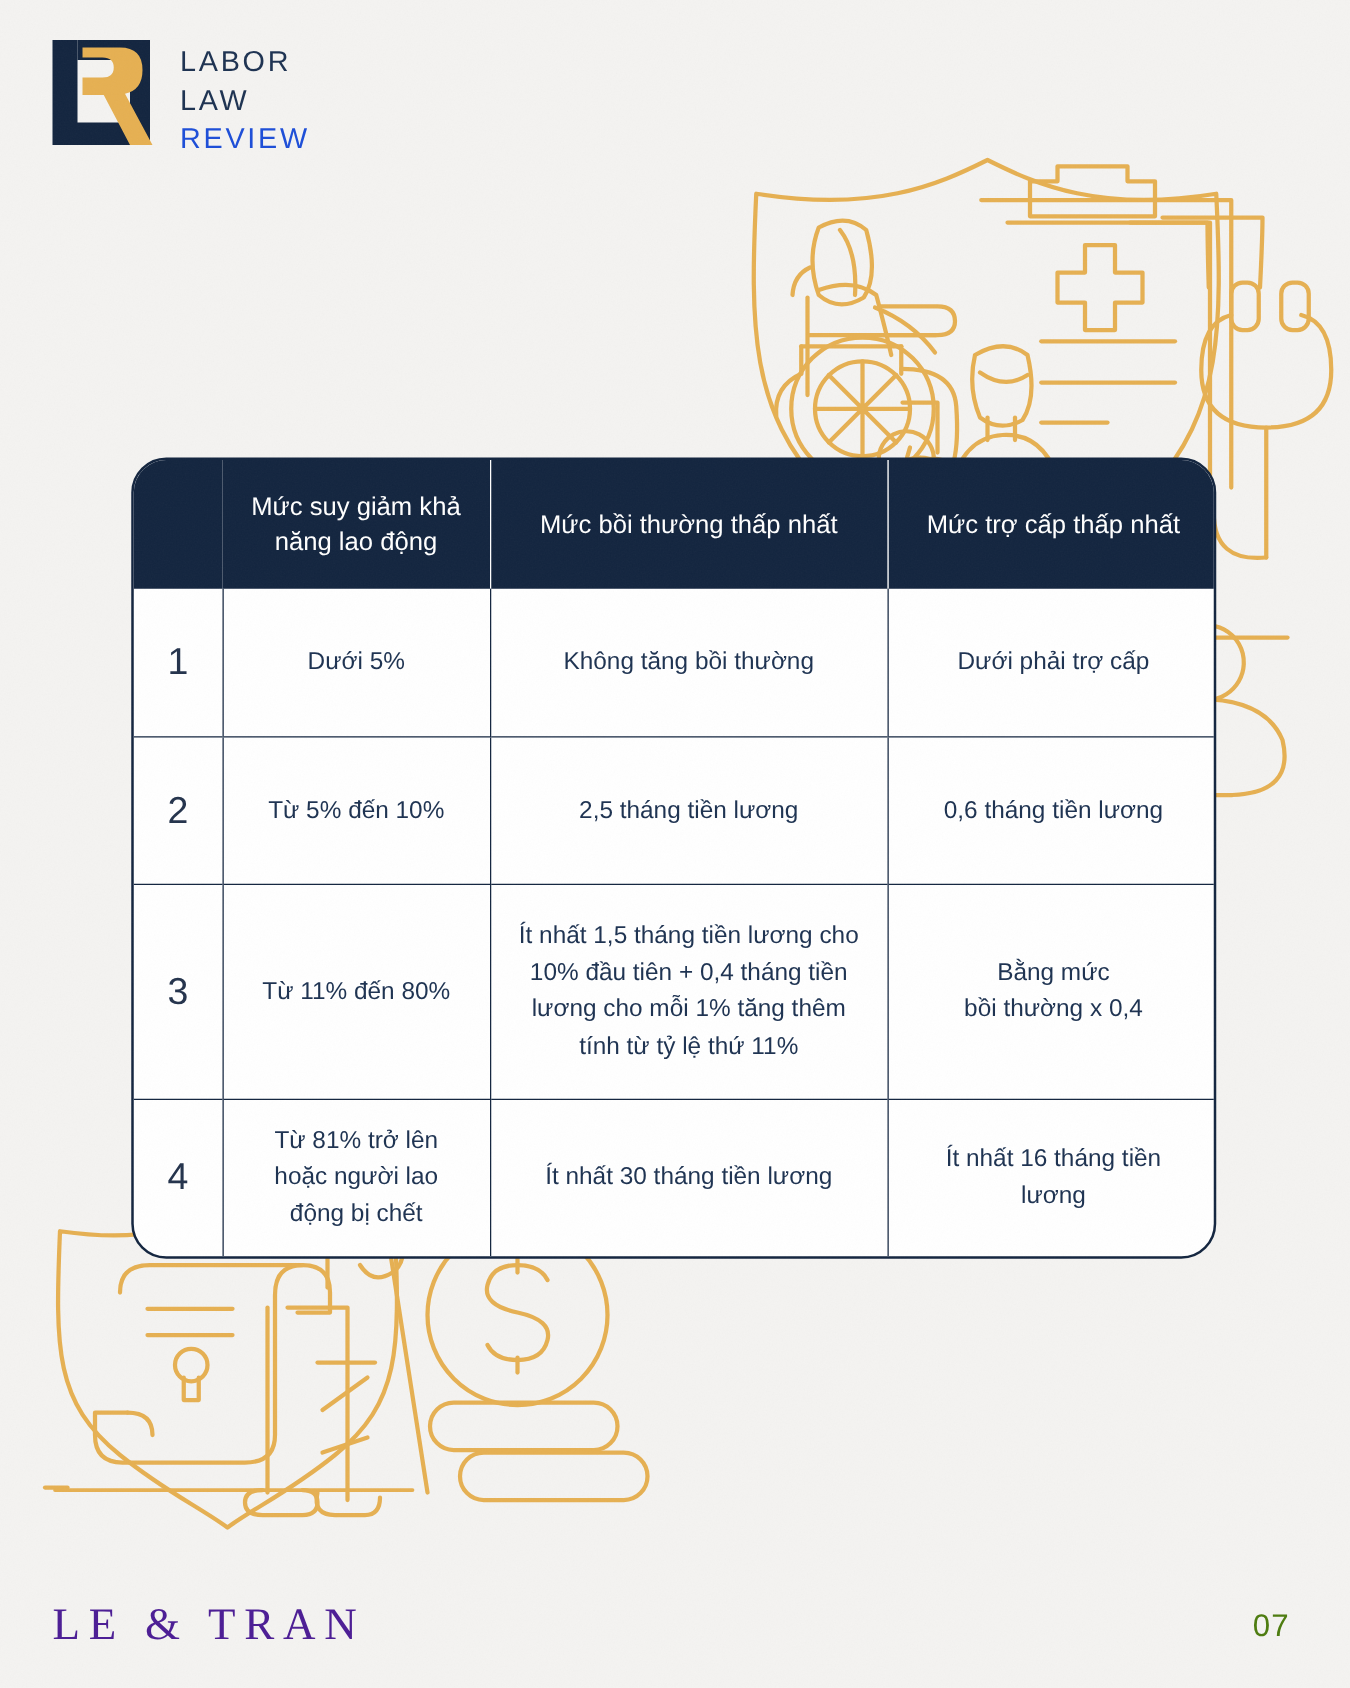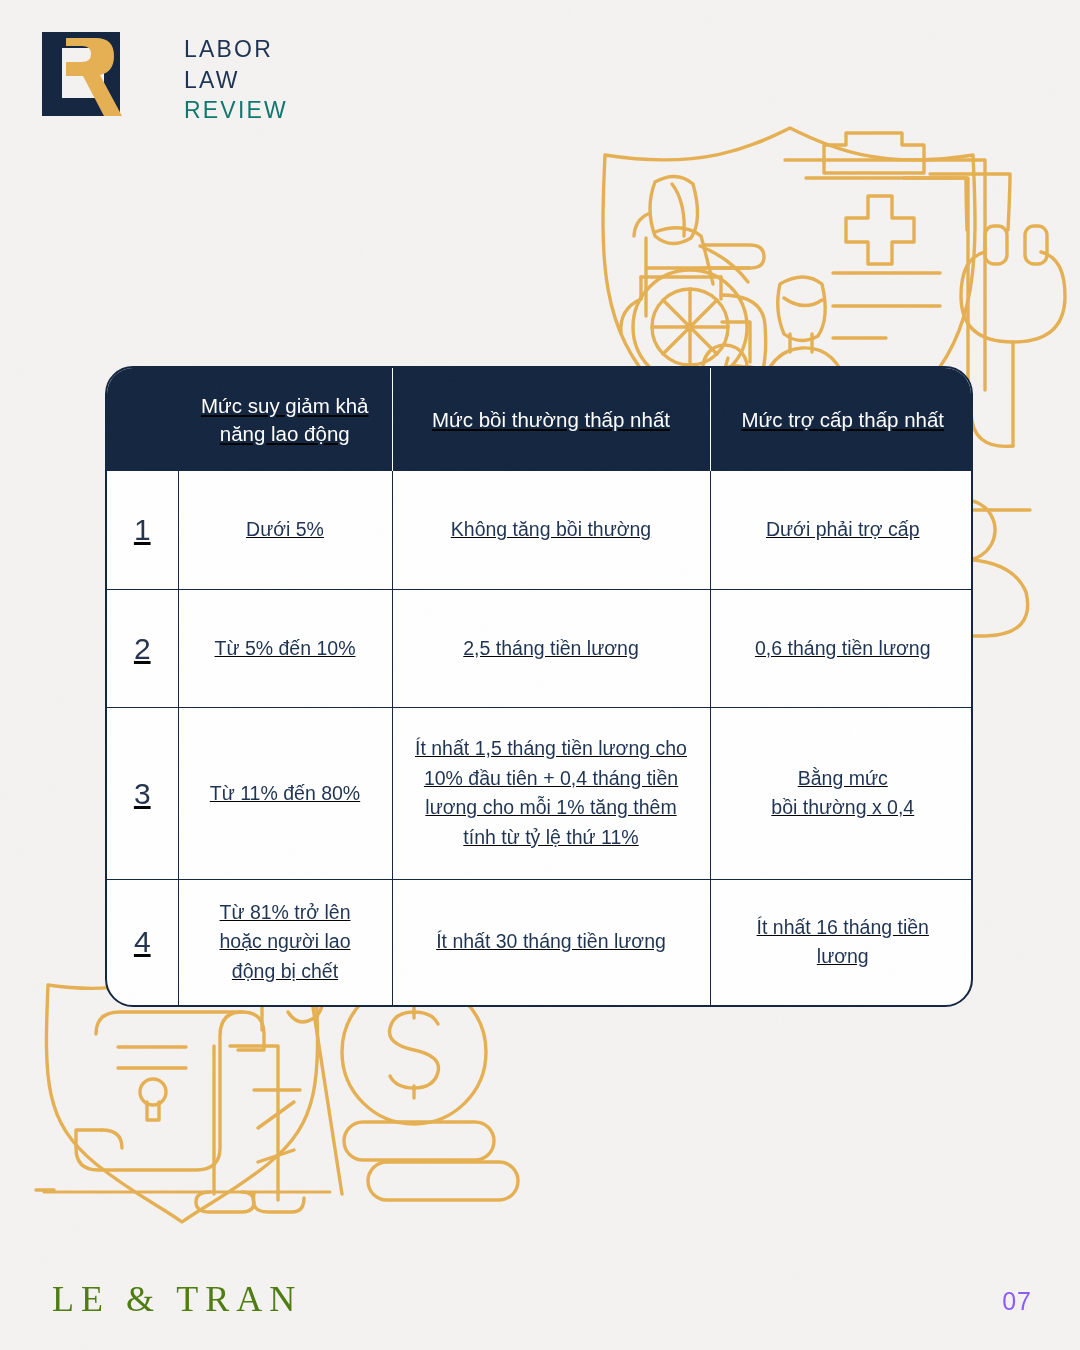--- a/index.html
+++ b/index.html
@@ -16,35 +16,34 @@
   }
   #artwork { position:absolute; inset:0; z-index:1; pointer-events:none; }
 
   
   .logo-block { position:absolute; left:38px; top:28px; display:flex; align-items:flex-start; z-index:4; }
   .logo-mark { width:86px; height:92px; }
   .logo-words { margin-left:20px; padding-top:6px; line-height:1.33; }
   .logo-words div {
     font-size:23px; letter-spacing:2.2px; font-weight:400;
     font-family:"Liberation Sans", sans-serif;
-    margin-left:40px;
   }
   .lw-navy { color:#1d3251; }
-  .lw-gold { color:#0f766e; }
+  .lw-gold { color:#1d4ed8; }
 
   
   .table-wrap {
     position:absolute; left:105px; top:366px; width:868px;
     z-index:5;
     border:2px solid #13253f;
     border-radius:28px;
     background:#ffffff;
     overflow:hidden;
   }
-  table { width:100%; border-collapse:collapse; table-layout:fixed;text-decoration:underline; }
+  table { width:100%; border-collapse:collapse; table-layout:fixed; }
   thead td, thead th { background:#13253f; }
   thead th {
     color:#ffffff; font-weight:400; font-size:20.5px; line-height:1.35;
     padding:24px 10px; vertical-align:middle; text-align:center;
     border-left:1.5px solid #ffffff;
   }
   thead th.first { border-left:none; }
   thead td.corner { background:#13253f; border:none; }
 
   tbody td {
@@ -64,28 +63,28 @@
   col.c2 { width:318px; }
   col.c3 { width:265px; }
 
   .r1 td { height:118px; }
   .r2 td { height:118px; }
   .r3 td { height:172px; }
   .r4 td { height:110px; }
 
   
   .footer-brand {
-    position:absolute; left:52px; top:1278px; z-index:4;
+    position:absolute; left:42px; top:1278px; z-index:4;
     font-family:"Liberation Serif", serif;
-    font-size:36px; letter-spacing:7px; color:#4d7c0f;
+    font-size:36px; letter-spacing:7px; color:#4c1d95;
   }
   .footer-page {
     position:absolute; right:48px; top:1287px; z-index:4;
     font-family:"Liberation Sans", sans-serif;
-    font-size:25px; letter-spacing:1px; color:#8b5cf6;
+    font-size:25px; letter-spacing:1px; color:#4d7c0f;
   }
 </style>
 </head>
 <body>
 
 <svg id="artwork" width="1080" height="1350" viewBox="0 0 1080 1350">
   <g fill="none" stroke="#e6b052" stroke-width="3.4" stroke-linecap="round" stroke-linejoin="round">
 
     <g>
       <path d="M605 155 C600 260 600 330 660 392 C720 450 760 470 790 492 C820 470 860 450 920 392 C978 330 978 260 973 155 C880 170 830 148 790 128 C750 148 700 170 605 155 Z"></path>

